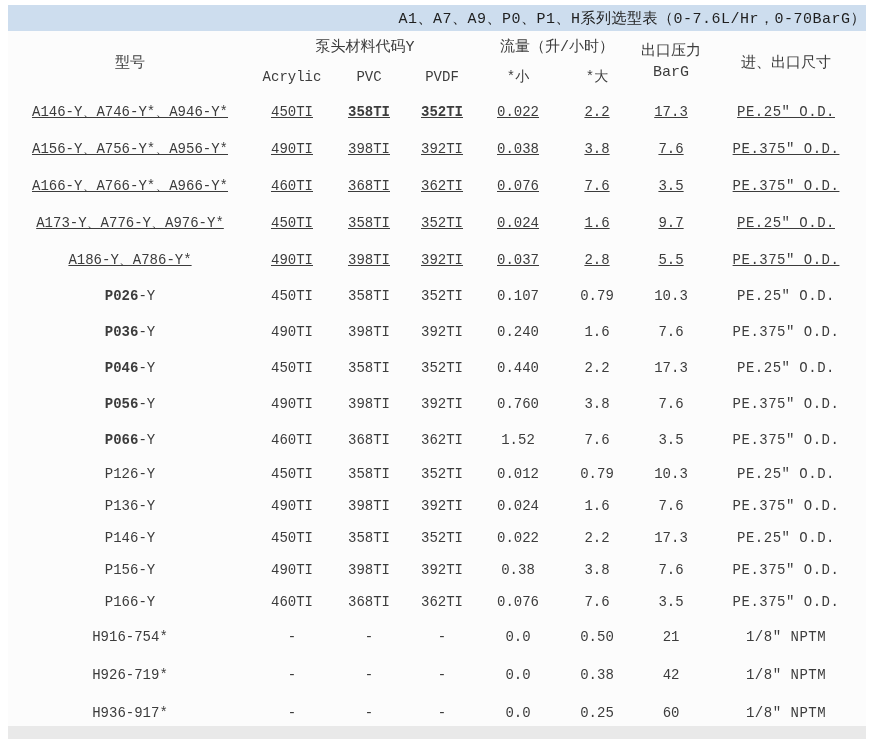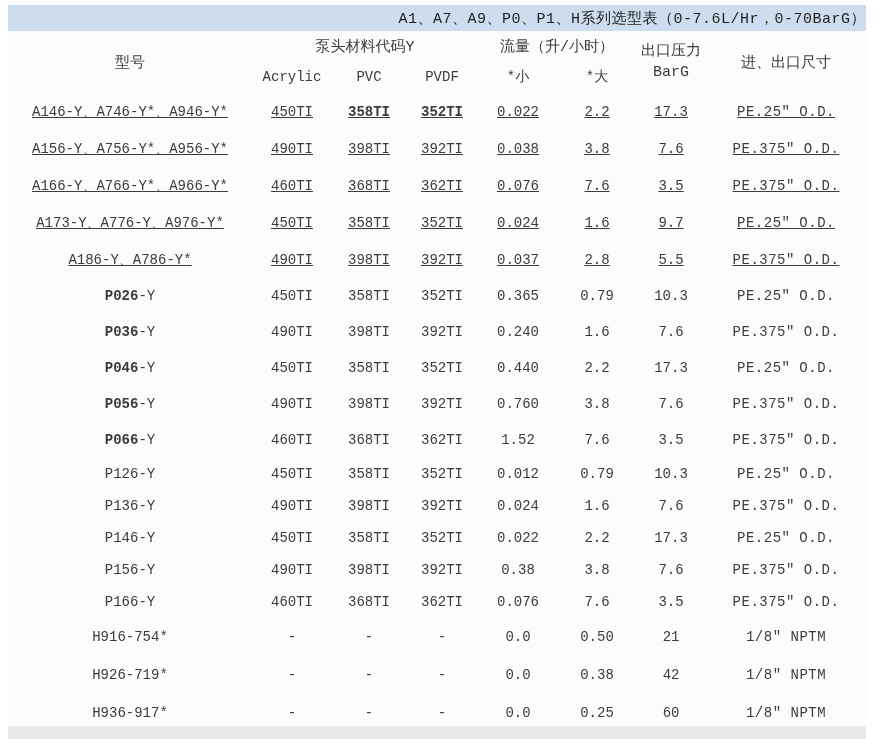--- a/index.html
+++ b/index.html
@@ -125,21 +125,21 @@
             <td>0.037</td>
             <td>2.8</td>
             <td>5.5</td>
             <td class="size-cell">PE.375″ O.D.</td>
           </tr>
           <tr class="grp-p0">
             <td><span class="bold">P026</span><span>-Y</span></td>
             <td>450TI</td>
             <td>358TI</td>
             <td>352TI</td>
-            <td>0.365</td>
+            <td>0.107</td>
             <td>0.79</td>
             <td>10.3</td>
             <td class="size-cell">PE.25″ O.D.</td>
           </tr>
           <tr class="grp-p0">
             <td><span class="bold">P036</span><span>-Y</span></td>
             <td>490TI</td>
             <td>398TI</td>
             <td>392TI</td>
             <td>0.240</td>

